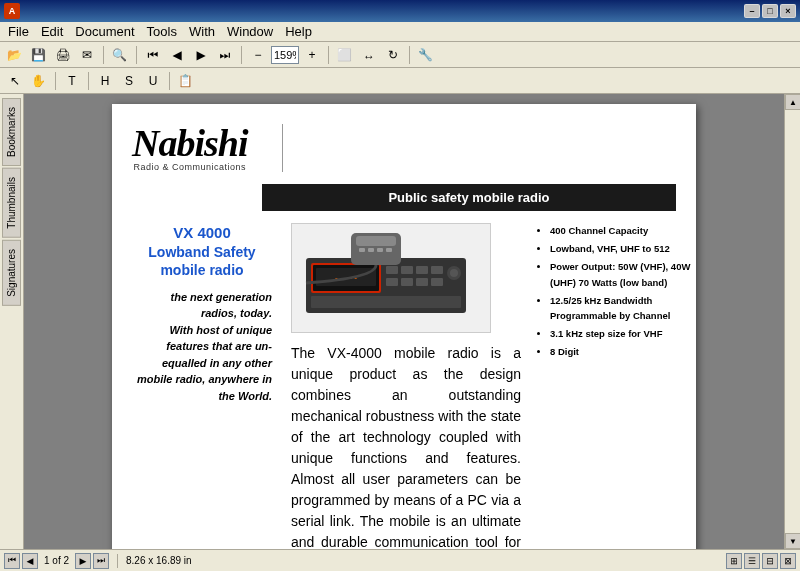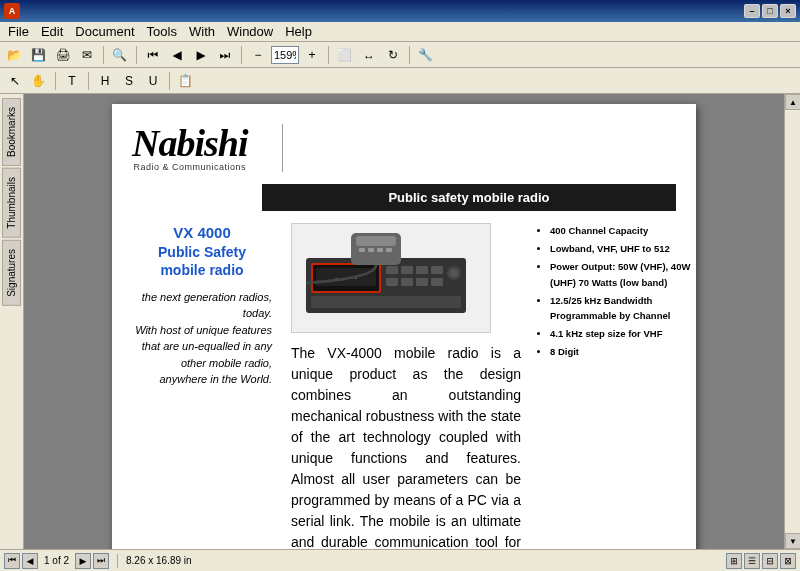--- a/index.html
+++ b/index.html
@@ -252,20 +252,21 @@
       text-align: center;
       line-height: 1.3;
       margin-bottom: 10px;
     }
     .product-desc {
       font-style: italic;
       font-size: 11px;
       text-align: right;
       line-height: 1.5;
       color: #000;
+      font-weight: bold;
     }
 
     .center-col {
       display: flex;
       flex-direction: column;
     }
     .radio-image {
       width: 200px;
       height: 110px;
       background: #f0f0f0;
@@ -432,21 +433,21 @@
         <div class="header-divider"></div>
       </div>
 
       <div class="black-banner">Public safety mobile radio</div>
 
       <div class="content-grid">
 
         <div class="left-col">
           <div class="product-title">
             <span style="font-size:15px;">VX 4000</span><br>
-            <span style="font-size:14px;">Public Safety</span><br>
+            <span style="font-size:14px;">Lowband Safety</span><br>
             <span style="font-size:14px;">mobile radio</span>
           </div>
           <div class="product-desc">
             <em>the next generation radios, today.<br>
             With host of unique features that are un-equalled in any other mobile radio, anywhere in the World.</em>
           </div>
         </div>
 
         <div class="center-col">
 
@@ -489,21 +490,21 @@
             The VX-4000 mobile radio is a unique product as the design combines an outstanding mechanical robustness with the state of the art technology coupled with unique functions and features. Almost all user parameters can be programmed by means of a PC via a serial link. The mobile is an ultimate and durable communication tool for Military, Police, fire brigades rescue and security, coast guards, airports, public authorities, administrative organizations, rescue
           </div>
         </div>
 
         <div class="right-col">
           <ul>
             <li><span class="spec-bold">400 Channel Capacity</span></li>
             <li><span class="spec-bold">Lowband, VHF, UHF to 512</span></li>
             <li><span class="spec-bold">Power Output: 50W (VHF), 40W (UHF) 70 Watts (low band)</span></li>
             <li><span class="spec-bold">12.5/25 kHz Bandwidth Programmable by Channel</span></li>
-            <li><span class="spec-bold">4.1 kHz step size for VHF</span></li>
+            <li><span class="spec-bold">3.1 kHz step size for VHF</span></li>
             <li><span class="spec-bold">8 Digit</span></li>
           </ul>
         </div>
 
       </div>
     </div>
   </div>
 
   <div class="right-scrollbar">
     <div class="scroll-btn">▲</div>

